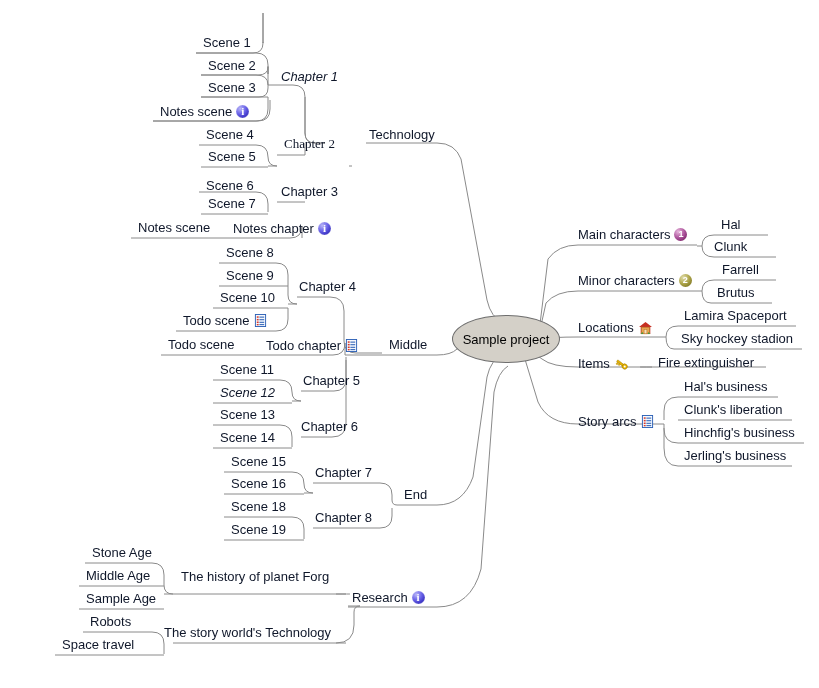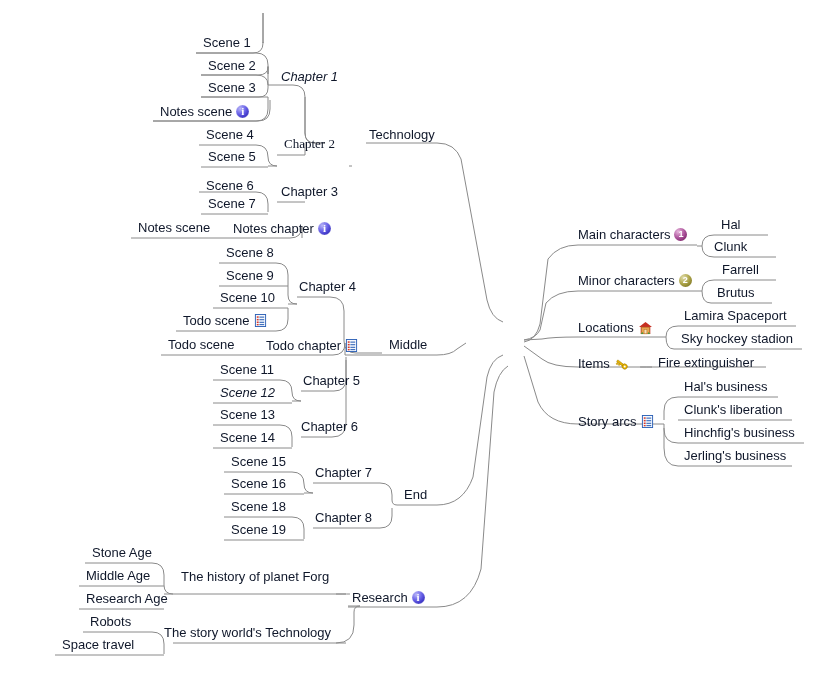--- a/index.html
+++ b/index.html
@@ -371,21 +371,21 @@
       <div class="node" style="left: 404px; top: 487px;">
         <span class="label">End</span>
       </div>
       <div class="node" style="left: 92px; top: 545px;">
         <span class="label">Stone Age</span>
       </div>
       <div class="node" style="left: 86px; top: 568px;">
         <span class="label">Middle Age</span>
       </div>
       <div class="node" style="left: 86px; top: 591px;">
-        <span class="label">Research Age</span>
+        <span class="label">Sample Age</span>
       </div>
       <div class="node" style="left: 181px; top: 569px;">
         <span class="label">The history of planet Forg</span>
       </div>
       <div class="node" style="left: 90px; top: 614px;">
         <span class="label">Robots</span>
       </div>
       <div class="node" style="left: 62px; top: 637px;">
         <span class="label">Space travel</span>
       </div>
@@ -469,14 +469,17 @@
           <rect x="3" y="5.3" width="2" height="1.6" fill="#d83a2a"></rect>
           <rect x="5.8" y="5.6" width="5.2" height="1.1" fill="#2b5fb5"></rect>
           <rect x="3" y="8.1" width="2" height="1.6" fill="#d83a2a"></rect>
           <rect x="5.8" y="8.4" width="5.2" height="1.1" fill="#2b5fb5"></rect>
           <rect x="3" y="10.7" width="2" height="1.5" fill="#d83a2a"></rect>
           <rect x="5.8" y="10.9" width="5.2" height="1.1" fill="#2b5fb5"></rect>
         </svg>
       </div>
     </div>
 
+  <div class="node-center" id="center-node" style="left: 452px; top: 315px; width: 106px; height: 46px;">
+    <span>Sample project</span>
+  </div>
 
 </div>
 
 </body></html>

